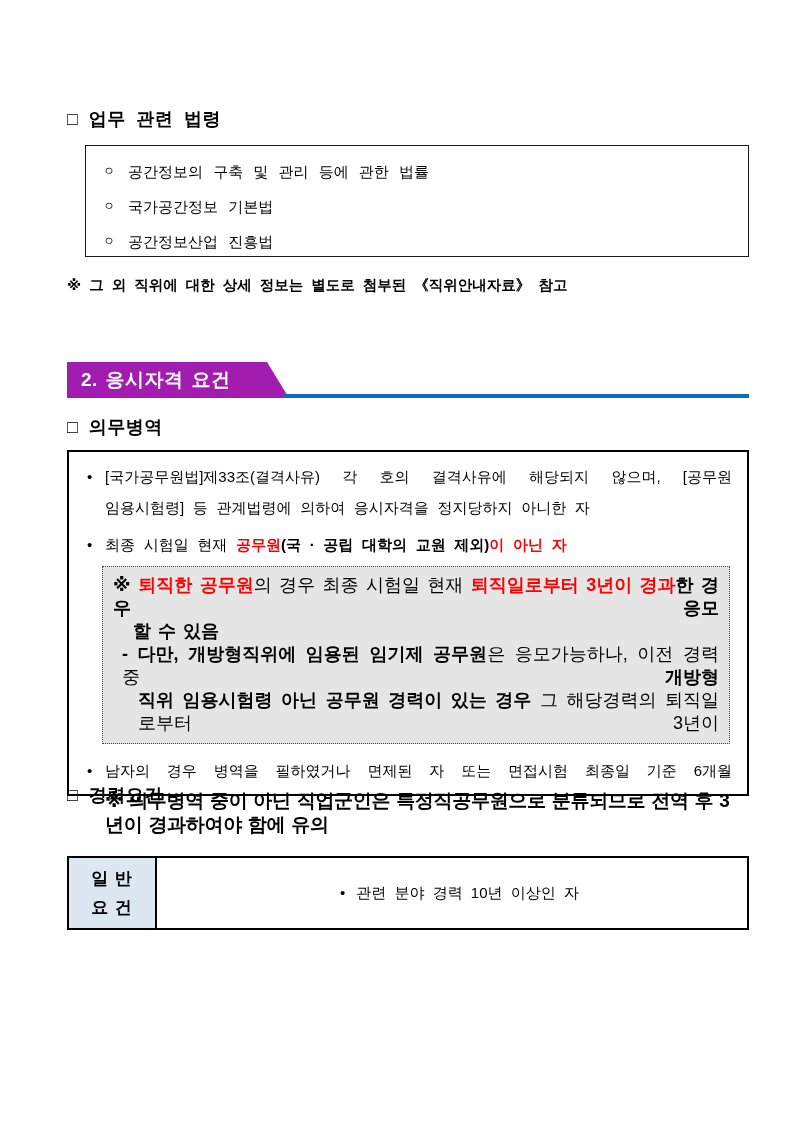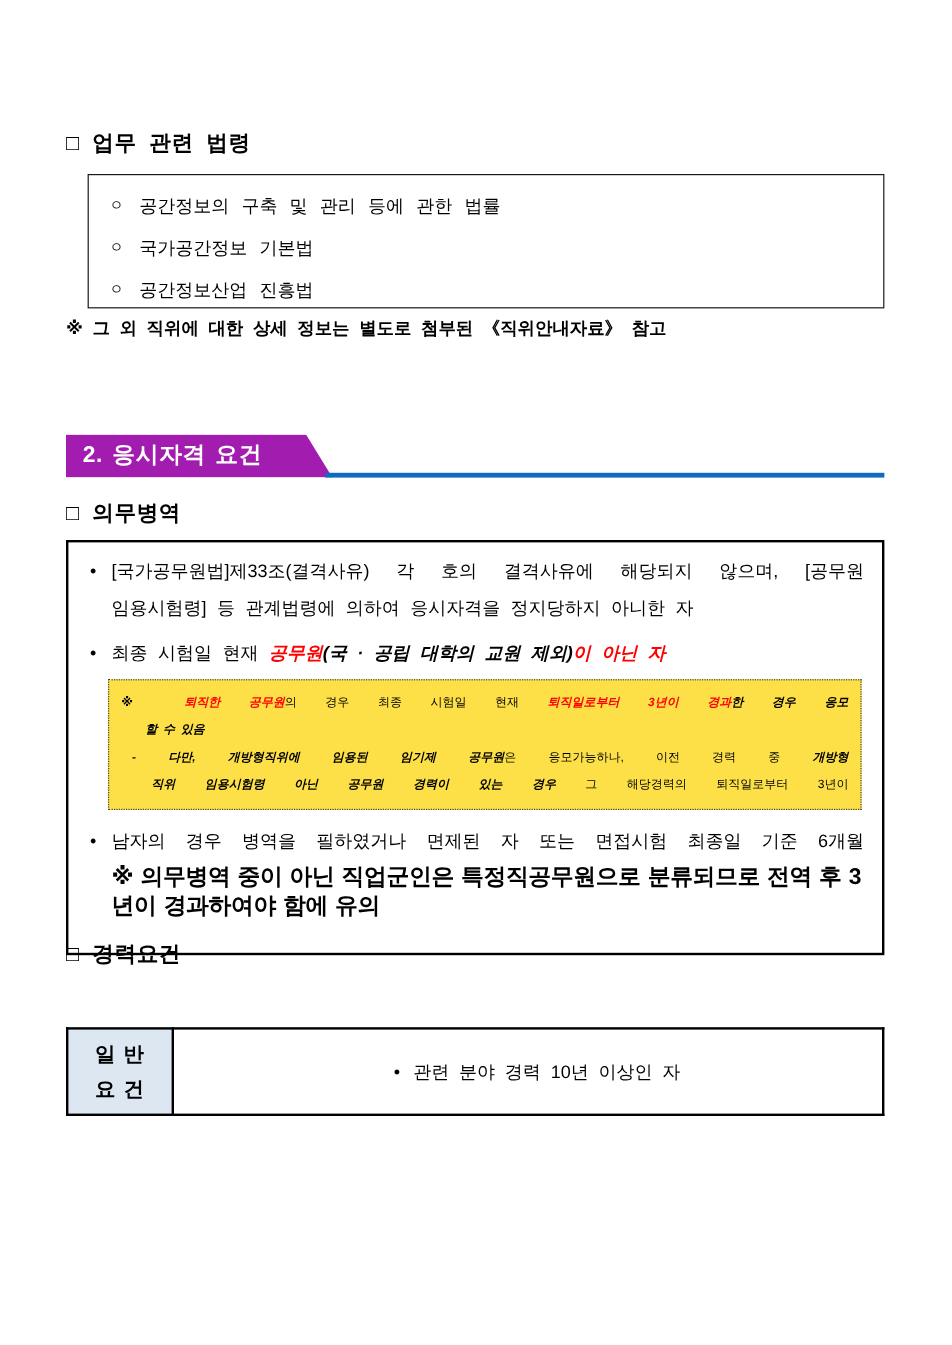--- a/index.html
+++ b/index.html
@@ -1,51 +1,51 @@
 <!DOCTYPE html>
 <html><head>
 <meta charset="utf-8">
 <style>
   html,body{margin:0;padding:0;background:#fff;}
   .page{position:relative;width:793px;height:1121px;background:#fff;overflow:hidden;
         font-family:"Liberation Sans","DejaVu Sans",sans-serif;color:#000;}
-  .abs{position:absolute;}
+  .abs{position:absolute;margin-left:12px;}
   .heading{font-size:18px;font-weight:700;word-spacing:5px;letter-spacing:0.5px;}
 
   
   .law-box{top:145px;left:73px;width:664px;height:112px;border:1.5px solid #1a1a1a;
            box-sizing:border-box;padding:9px 10px 0 17px;}
   .law-item{height:35px;display:flex;align-items:center;font-size:15px;word-spacing:6px;}
   .law-bullet{font-size:12px;margin-right:13px;position:relative;top:-1px;}
-  .law-note{top:264px;left:55px;font-size:14.5px;font-weight:700;word-spacing:4px;}
+  .law-note{top:276px;left:55px;font-size:14.5px;font-weight:700;word-spacing:4px;}
 
   
   .banner{top:362px;left:55px;width:682px;height:36px;}
   .flag{position:absolute;left:0;top:0;width:222px;height:36px;background:#a21caf;
         clip-path:polygon(0 0,calc(100% - 22px) 0,100% 100%,0 100%);}
   .flag-label{display:block;color:#fff;font-size:19px;font-weight:700;line-height:35px;
         padding-left:14px;word-spacing:2px;letter-spacing:0.5px;}
   .banner-line{position:absolute;left:216px;right:0;bottom:0;height:4px;background:#0d6cc2;}
 
   .req-heading{top:415px;left:55px;}
 
   
   .main-box{top:450px;left:55px;width:682px;height:346px;border:2px solid #000;
             box-sizing:border-box;padding:9px 15px 0 15px;}
   .bullet-item{position:relative;padding-left:21px;font-size:15px;line-height:31px;
                word-spacing:4.5px;}
   .blt{position:absolute;left:3px;top:0;}
   .line{min-height:31px;}
   .fill{text-align:justify;text-align-last:justify;}
   .red{color:#ff0000;}
-  .b{font-weight:700;font-style:italic;}
+  .b{font-weight:700;}
 
   
-  .notice{margin:6px 2px 11px 18px;background:#fde047;border:1.5px dotted #444;
-          padding:7px 10px 8px 10px;font-size:10px;line-height:23px;word-spacing:2px;
+  .notice{margin:6px 2px 11px 18px;background:#e5e5e5;border:1.5px dotted #444;
+          padding:7px 10px 8px 10px;font-size:18px;line-height:23px;word-spacing:2px;
           box-sizing:border-box;}
   .n-ind1{padding-left:20px;}
   .n-ind2{padding-left:9px;}
   .n-ind3{padding-left:25px;}
 
   .subnote{font-size:19px;padding-left:21px;line-height:24px;margin-top:3px;
            word-spacing:1px;letter-spacing:-0.3px;font-weight:bold;}
 
   
   .career-row{top:783px;left:55px;display:flex;align-items:baseline;gap:40px;white-space:nowrap;}

